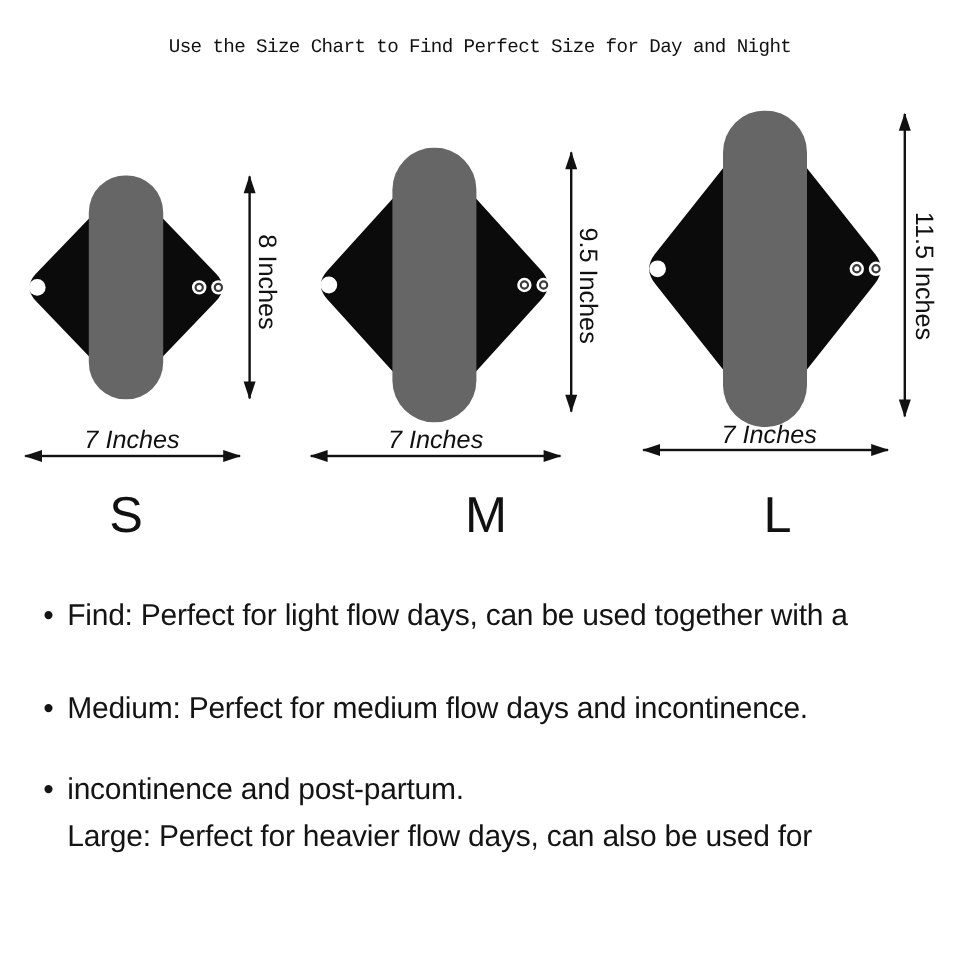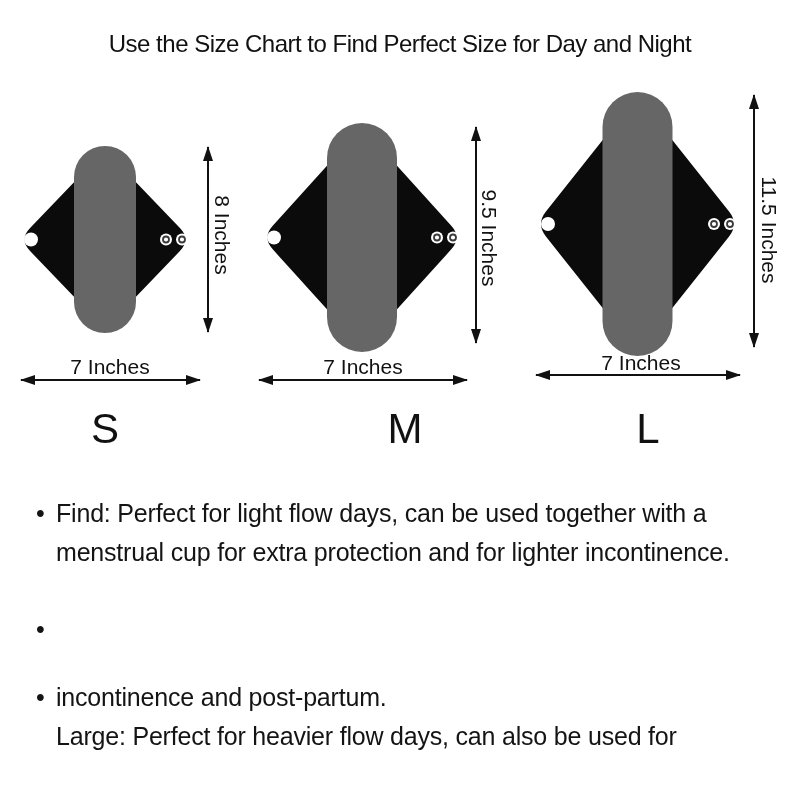--- a/index.html
+++ b/index.html
@@ -2,21 +2,21 @@
 <html style="--background: #ffffff; --ink: #111111; --pad-black: #0b0b0b; --stripe-gray: #666666; --snap-white: #ffffff; --snap-ring: #3a3a3a;"><head>
 <meta charset="utf-8">
 <style>
   html,body{margin:0;padding:0;}
   body{
     position:relative;width:800px;height:800px;background:var(--background,#fff);
     font-family:"Liberation Sans",sans-serif;color:var(--ink,#111);overflow:hidden;
   }
   .title{
     position:absolute;left:0;top:30px;width:100%;text-align:center;
-    font-family:Liberation Sans, sans-serif;font-size:24px;letter-spacing:-0.5px;color:var(--ink,#111);
+    font-family:Liberation Mono, monospace;font-size:16px;letter-spacing:-0.5px;color:var(--ink,#111);
   }
   .pad-svg{position:absolute;display:block;}
   #pad-s{left:18px;top:146px;}
   #pad-m{left:261px;top:123px;}
   #pad-l{left:535px;top:92px;}
 
   
   .varrow{position:absolute;width:0;border-left:2.5px solid var(--ink,#111);}
   .varrow::before{content:"";position:absolute;left:-6.25px;top:-1px;width:0;height:0;
     border:5px solid transparent;border-top:0;border-bottom:15px solid var(--ink,#111);}
@@ -35,21 +35,21 @@
   #harrow-s{left:21px;top:379px;width:179px;}
   #harrow-m{left:259px;top:379px;width:208px;}
   #harrow-l{left:536px;top:374px;width:204px;}
 
   .vlabel{position:absolute;font-size:21px;white-space:nowrap;
     transform:translate(-50%,-50%) rotate(90deg);}
   #vlabel-s{left:222px;top:235px;}
   #vlabel-m{left:489px;top:238px;}
   #vlabel-l{left:769px;top:230px;}
 
-  .hlabel{position:absolute;font-size:21px;white-space:nowrap;transform:translate(-50%,-50%);}
+  .hlabel{position:absolute;font-size:21px;white-space:nowrap;transform:translate(-50%,-50%);font-style:italic;}
   #hlabel-s{left:110px;top:367px;}
   #hlabel-m{left:363px;top:367px;}
   #hlabel-l{left:641px;top:363px;}
 
   .size-letter{position:absolute;font-size:42px;transform:translate(-50%,-50%);}
   #letter-s{left:105px;top:429px;}
   #letter-m{left:405px;top:429px;}
   #letter-l{left:648px;top:429px;}
 
   .descriptions{position:absolute;left:36px;top:494px;width:756px;
@@ -107,25 +107,27 @@
 <span id="vlabel-l" class="vlabel">11.5 Inches</span>
 <div id="harrow-l" class="harrow"></div>
 <span id="hlabel-l" class="hlabel">7 Inches</span>
 <span id="letter-l" class="size-letter">L</span>
 
 <div class="descriptions">
   <div class="item">
     <span class="marker">•</span>
     <div class="lines">
       <div>Find: Perfect for light flow days, can be used together with a</div>
-      <div>menstrual cup for extra protection and for lighter incontinence.</div>
     </div>
   </div>
   <div class="item">
     <span class="marker">•</span>
+    <div class="lines">
+      <div>Medium: Perfect for medium flow days and incontinence.</div>
+    </div>
   </div>
   <div class="item">
     <span class="marker">•</span>
     <div class="lines">
       <div>incontinence and post-partum.</div>
       <div>Large: Perfect for heavier flow days, can also be used for</div>
     </div>
   </div>
 </div>
 

